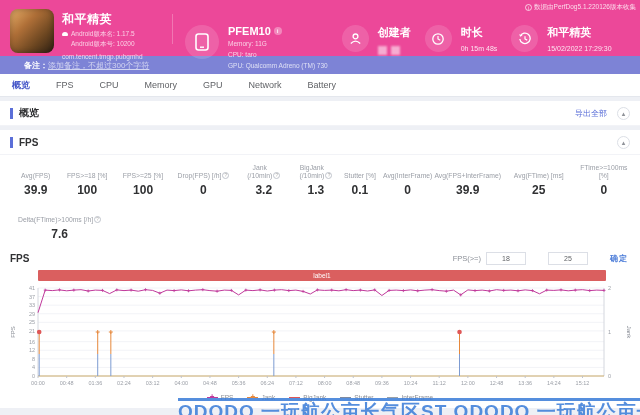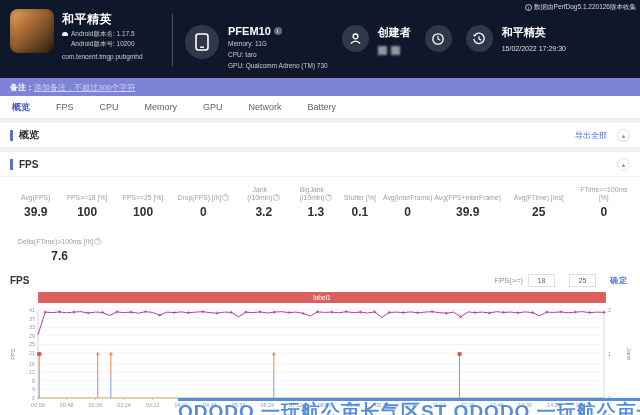--- a/index.html
+++ b/index.html
@@ -1,21 +1,21 @@
 <!DOCTYPE html>
 <html><head>
 <meta charset="utf-8">
 <style>
   * { margin:0; padding:0; box-sizing:border-box; }
   html,body { width:640px; height:415px; }
   body { font-family:"Liberation Sans","DejaVu Sans",sans-serif; background:#eef0f5; position:relative; overflow:hidden; }
   .page { width:640px; height:415px; position:relative; overflow:hidden; background:#eef0f5; }
 
   
-  .hdr { height:78px; background:#0f172a; position:relative; color:#fff; display:flex; }
+  .hdr { height:56px; background:#ec4899; position:relative; color:#fff; display:flex; }
   .hdr-app { display:flex; padding:9px 0 0 10px; width:172px; }
   .app-icon { width:44px; height:44px; border-radius:8px; flex:0 0 44px;
     background:linear-gradient(135deg,#e8b06a 0%,#b07038 35%,#6a4520 70%,#2e2014 100%); box-shadow:inset 0 0 6px rgba(0,0,0,.35); }
   .app-meta { padding:2px 0 0 8px; }
   .app-title { font-size:12px; font-weight:bold; letter-spacing:.5px; }
   .app-sub { font-size:6.5px; color:rgba(255,255,255,.75); margin-top:2px; line-height:8px; display:flex; align-items:center; }
   .android-icon { display:inline-block; width:6px; height:6px; margin-right:3px; position:relative; }
   .android-icon::before { content:""; position:absolute; left:0; top:1px; width:6px; height:4px; background:#fff; border-radius:3px 3px 1px 1px; }
   .app-pkg { font-size:6.5px; color:rgba(255,255,255,.75); margin-top:5px; }
   .vline { width:1px; background:rgba(255,255,255,.25); margin:14px 4px 12px 0; }
@@ -26,21 +26,21 @@
   .blk-title { font-size:11px; font-weight:bold; display:flex; align-items:center; }
   .dev-badge { display:inline-block; width:8px; height:8px; border-radius:50%; background:rgba(255,255,255,.35); color:#fff; font-size:5px; line-height:8px; text-align:center; margin-left:3px; }
   .blk-sub { font-size:6.5px; color:rgba(255,255,255,.75); margin-top:3px; line-height:8px; }
   .blk-val { font-size:7px; color:rgba(255,255,255,.85); margin-top:5px; }
   .blur-name { display:flex; gap:4px; margin-top:6px; }
   .blur-name i { width:9px; height:9px; background:rgba(255,255,255,.55); filter:blur(1.2px); display:block; }
   .collect { position:absolute; top:3px; right:4px; font-size:6.5px; color:rgba(255,255,255,.8); display:flex; align-items:center; gap:2px; }
   .collect .ci { width:7px; height:7px; border:1px solid rgba(255,255,255,.7); border-radius:50%; font-size:5px; line-height:6px; text-align:center; display:inline-block; }
 
   
-  .note { height:18px; background:#7d83d6; color:#fff; font-size:8px; display:flex; align-items:center; padding-left:10px; }
+  .note { height:18px; background:#7d83d6; color:#fff; font-size:8px; display:flex; align-items:center; padding-left:24px; }
   .note .nl { font-weight:bold; }
   .note .np { color:rgba(255,255,255,.65);text-decoration:underline; }
 
   
   .tabs { height:23px; background:#fff; border-bottom:1px solid #e4e7ed; display:flex; align-items:center; padding-left:12px; gap:26px; }
   .tab { font-size:9px; color:#606266; cursor:pointer; }
   .tab.active { color:#4657c9; font-weight:bold; }
 
   .gap { height:4px; }
 
@@ -65,21 +65,21 @@
   .stat:nth-child(12){ flex:1.2; }
   .stat-label { font-size:6.8px; color:#9a9ea6; height:16px; display:flex; align-items:flex-end; justify-content:center; white-space:pre-line; line-height:7.5px; }
   .stat-value { font-size:12px; font-weight:bold; color:#303133; margin-top:4px; }
   .info-ic { display:inline-block; width:7px; height:7px; border:1px solid #c0c4cc; border-radius:50%; font-size:4.5px; line-height:6px; color:#aaa; text-align:center; margin-left:1px; flex:0 0 auto; }
   .stats-extra { padding:10px 0 0 18px; display:inline-block; text-align:center; }
 
   
   .chart-head { display:flex; align-items:center; padding:10px 12px 2px 10px; }
   .chart-title { font-size:10px; font-weight:bold; color:#303133; flex:1; }
   .th-label { font-size:7.5px; color:#8a8e96; margin-right:5px; }
-  .th-input { width:27px; height:13px; border:1px solid #dcdfe6; border-radius:0; font-size:7px; text-align:center; color:#606266; margin-right:14px; font-family:"Liberation Sans",sans-serif; }
+  .th-input { width:40px; height:13px; border:1px solid #dcdfe6; border-radius:0; font-size:7px; text-align:center; color:#606266; margin-right:22px; font-family:"Liberation Sans",sans-serif; }
   .confirm-btn { font-size:8px; color:#4a7bd8; font-weight:bold; letter-spacing:1px; cursor:pointer; }
   .label-bar { margin:3px 34px 2px 38px; height:11px; background:#da5f5f; border-radius:1px; color:#fff; font-size:6.5px; text-align:center; line-height:11px; }
   .chart-wrap { padding:0 8px; }
   .yt { font-size:5.5px; fill:#9a9ea6; }
   .xt { font-size:5.5px; fill:#9a9ea6; }
   .axlbl { font-size:6px; fill:#8a8e96; }
 
   
   .legend { display:flex; justify-content:center; gap:14px; margin-top:1px; }
   .lg-item { display:flex; align-items:center; gap:3px; font-size:6.5px; color:#8a8e96; }
@@ -146,20 +146,24 @@
           </div>
       </div>
     </div>
 
     <div class="hdr-block" style="padding-left:14px;">
       <div class="circle-ic small">
         <svg width="14" height="14" viewBox="0 0 14 14">
             <circle cx="7" cy="7" r="5.2" fill="none" stroke="#fff" stroke-width="1.3"></circle>
             <path d="M7 4 L7 7 L9.3 8.2" fill="none" stroke="#fff" stroke-width="1.2"></path>
           </svg>
+      </div>
+      <div class="blk-txt">
+        <div class="blk-title">时长</div>
+        <div class="blk-val">0h 15m 48s</div>
       </div>
     </div>
 
     <div class="hdr-block" style="padding-left:14px;">
       <div class="circle-ic small">
         <svg width="14" height="14" viewBox="0 0 14 14">
             <path d="M2.2 4.2 A5.2 5.2 0 1 1 1.8 7" fill="none" stroke="#fff" stroke-width="1.3"></path>
             <path d="M1 2.2 L2.4 4.6 L4.6 3.4" fill="#fff"></path>
             <path d="M7 4.2 L7 7 L9.2 8.1" fill="none" stroke="#fff" stroke-width="1.2"></path>
           </svg>

